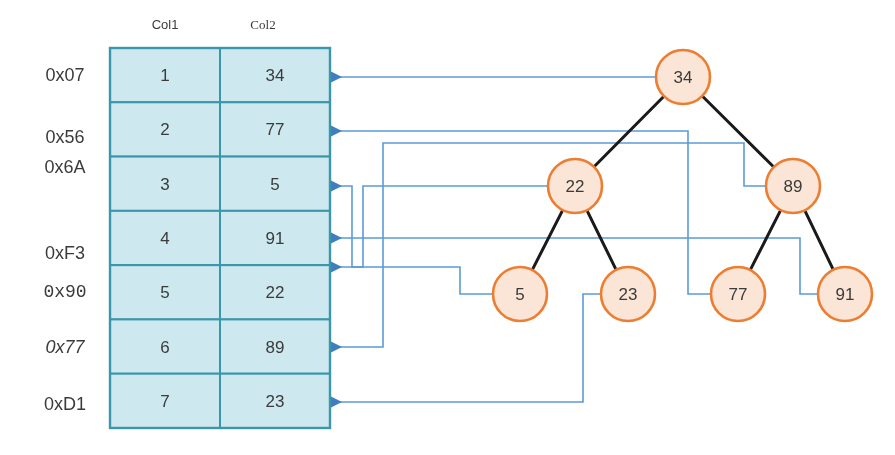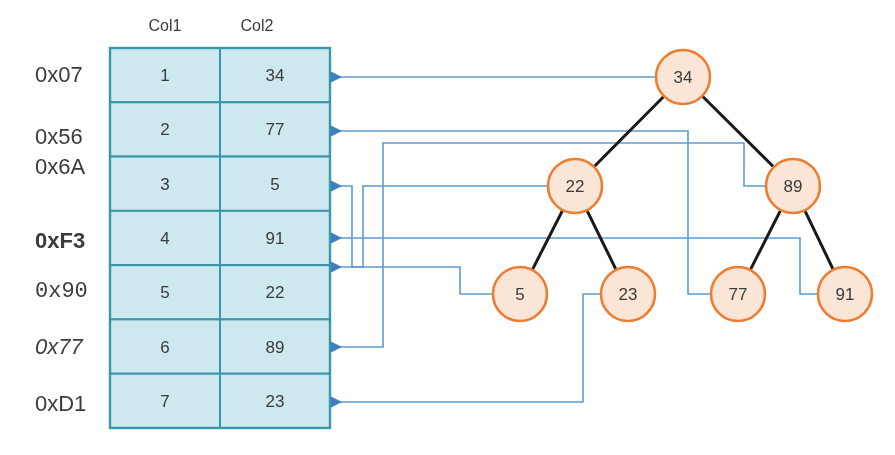--- a/index.html
+++ b/index.html
@@ -23,29 +23,29 @@
   }
   .lbl{
     position:absolute;
     white-space:nowrap;
     color:#3b3b3b;
     font-size:17px;
     line-height:1;
     pointer-events:none;
   }
   .colhdr{
-    font-size:16px;
+    font-size:13px;
     color:#3b3b3b;
     text-align:center;
     transform:translateX(-50%);
   }
   .addr{
-    font-size:22px;
+    font-size:18px;
     color:#3b3b3b;
-    text-align:left;
+    text-align:center;
     transform:translateY(-50%);
   }
   .cellval{
     font-size:17px;
     color:#3b3b3b;
     text-align:center;
     transform:translate(-50%,-50%);
   }
   .nodeval{
     font-size:17px;
@@ -103,33 +103,33 @@
         <circle cx="575" cy="186" r="27" fill="#fbe5d6" stroke="#ed7d31" stroke-width="2.6"></circle>
         <circle cx="793" cy="186" r="27" fill="#fbe5d6" stroke="#ed7d31" stroke-width="2.6"></circle>
         <circle cx="520" cy="294" r="27" fill="#fbe5d6" stroke="#ed7d31" stroke-width="2.6"></circle>
         <circle cx="628" cy="294" r="27" fill="#fbe5d6" stroke="#ed7d31" stroke-width="2.6"></circle>
         <circle cx="738" cy="294" r="27" fill="#fbe5d6" stroke="#ed7d31" stroke-width="2.6"></circle>
         <circle cx="845" cy="294" r="27" fill="#fbe5d6" stroke="#ed7d31" stroke-width="2.6"></circle>
       </g>
   </svg>
 
   <div class="lbl colhdr" id="hdr-col1" style="left:165px;top:18px;">Col1</div>
-  <div class="lbl colhdr" id="hdr-col2" style="left:257px;top:18px;">Col2</div>
+  <div class="lbl colhdr" id="hdr-col2" style="left:263px;top:18px;font-family:Liberation Serif, serif;">Col2</div>
 
   <div id="text-layer">
       <div class="lbl addr" style="left: 35px; top: 75.1429px; width: 60px;">0x07</div>
       <div class="lbl cellval" style="left: 165px; top: 75.1429px;">1</div>
       <div class="lbl cellval" style="left: 275px; top: 75.1429px;">34</div>
       <div class="lbl addr" style="left: 35px; top: 137px; width: 60px;">0x56</div>
       <div class="lbl cellval" style="left: 165px; top: 129.429px;">2</div>
       <div class="lbl cellval" style="left: 275px; top: 129.429px;">77</div>
       <div class="lbl addr" style="left: 35px; top: 167px; width: 60px;">0x6A</div>
       <div class="lbl cellval" style="left: 165px; top: 183.714px;">3</div>
       <div class="lbl cellval" style="left: 275px; top: 183.714px;">5</div>
-      <div class="lbl addr" style="left: 35px; top: 241px; width: 60px; font-weight: bold;">0xF3</div>
+      <div class="lbl addr" style="left: 35px; top: 253px; width: 60px;">0xF3</div>
       <div class="lbl cellval" style="left: 165px; top: 238px;">4</div>
       <div class="lbl cellval" style="left: 275px; top: 238px;">91</div>
       <div class="lbl addr" style="left: 35px; top: 292.286px; width: 60px; font-family: Liberation Mono, monospace;">0x90</div>
       <div class="lbl cellval" style="left: 165px; top: 292.286px;">5</div>
       <div class="lbl cellval" style="left: 275px; top: 292.286px;">22</div>
       <div class="lbl addr" style="left: 35px; top: 346.571px; width: 60px; font-style: italic;">0x77</div>
       <div class="lbl cellval" style="left: 165px; top: 346.571px;">6</div>
       <div class="lbl cellval" style="left: 275px; top: 346.571px;">89</div>
       <div class="lbl addr" style="left: 35px; top: 404px; width: 60px;">0xD1</div>
       <div class="lbl cellval" style="left: 165px; top: 400.857px;">7</div>

